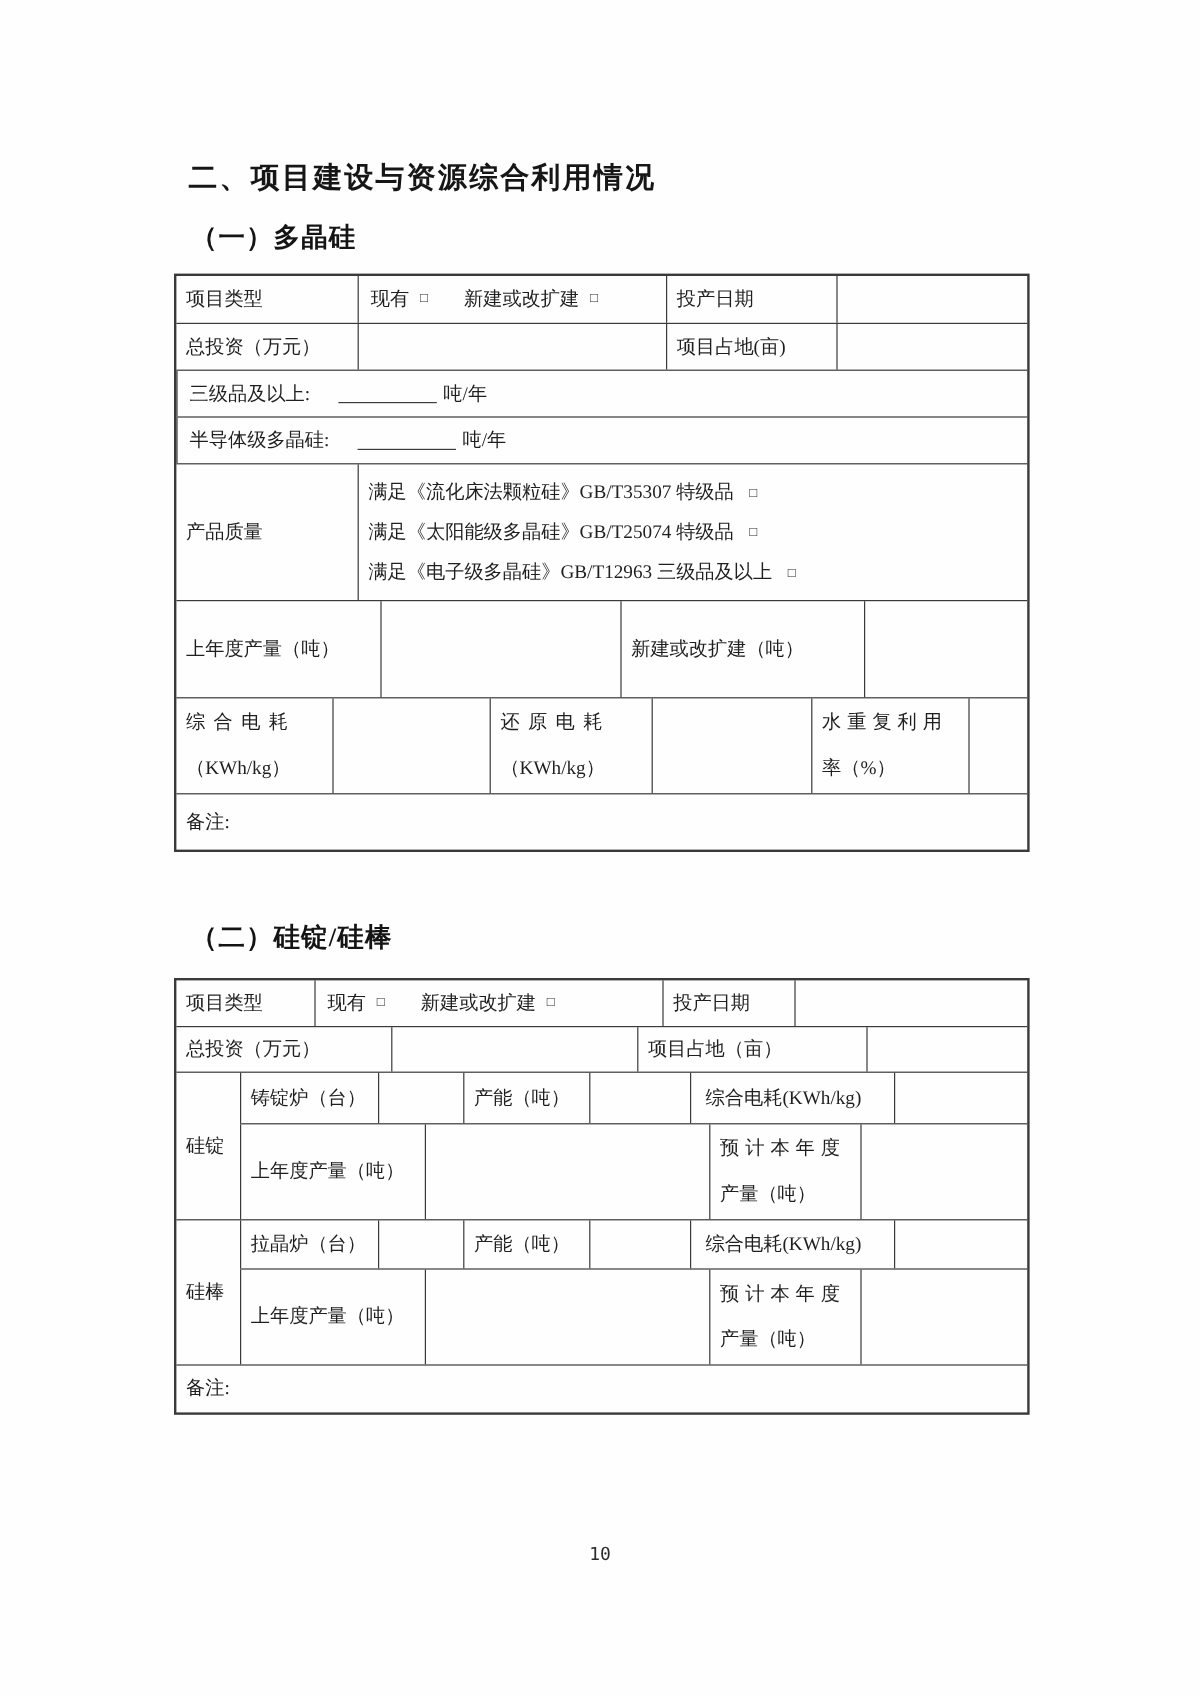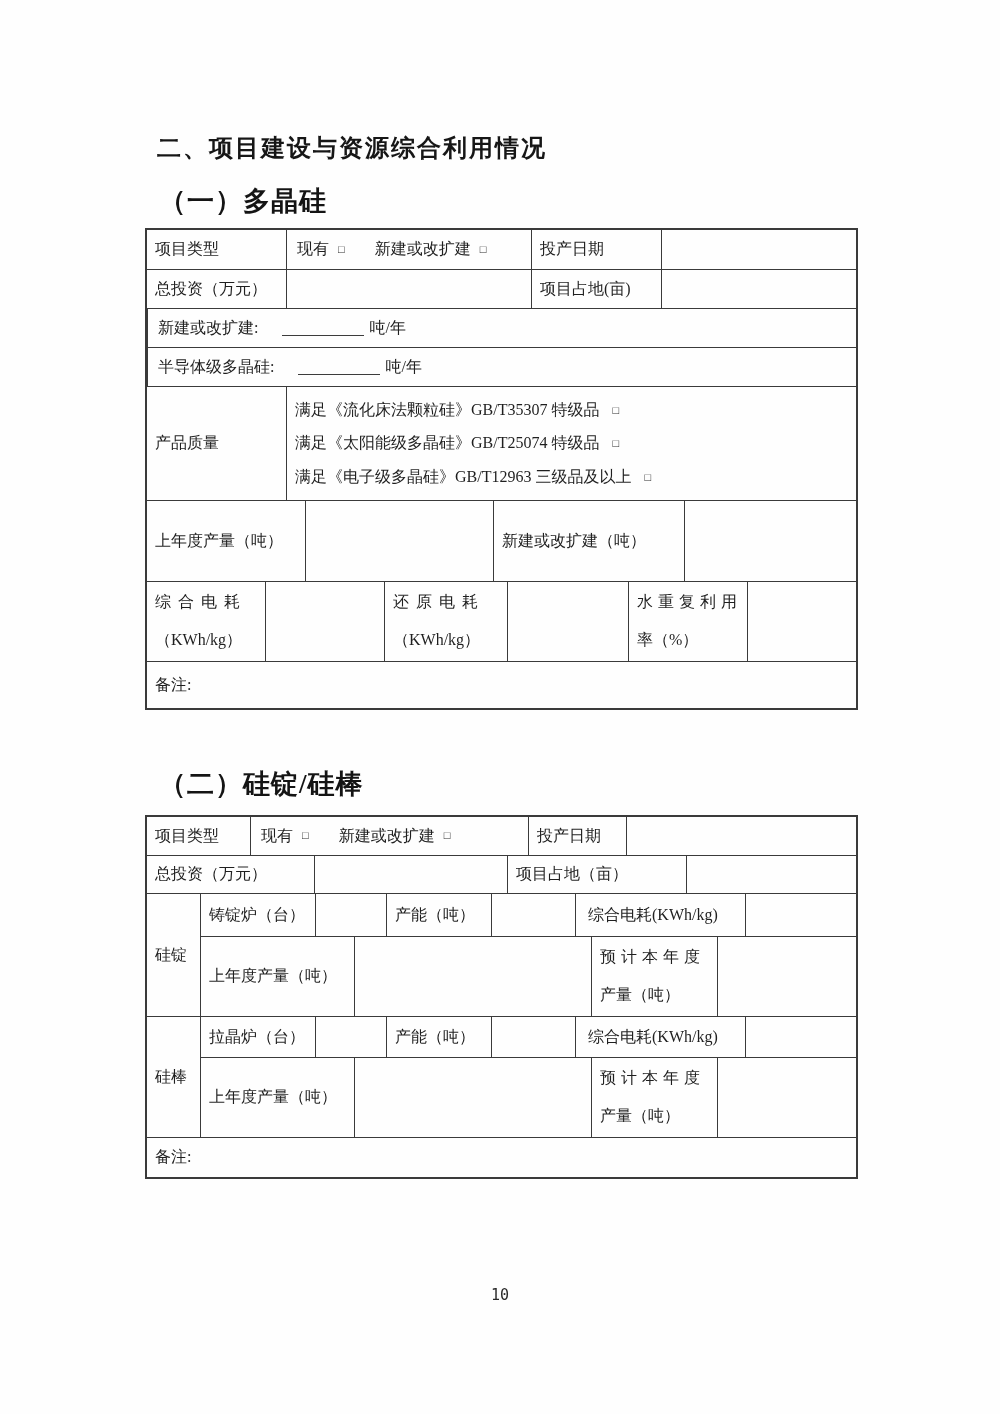--- a/index.html
+++ b/index.html
@@ -16,21 +16,21 @@
   
   .main-title {
     position: absolute; left: 157px; top: 132px;
     font-family: "Liberation Sans", sans-serif;
     font-weight: bold; font-size: 24px; letter-spacing: 2px;
     color: #161616;
   }
   .section-title {
     position: absolute; left: 159px;
     font-family: "Liberation Serif", serif;
-    font-weight: bold; font-size: 27px; letter-spacing: 1px;
+    font-weight: bold; font-size: 22px; letter-spacing: 1px;
     color: #141414;
   }
   #sec1 { top: 183px; }
   #sec2 { top: 766px; }
 
   
   .ftable {
     position: absolute; left: 145px; width: 713px;
     border: 2px solid #3a3a3a;
     background: #fefefe;
@@ -41,21 +41,21 @@
   .row { display: flex; width: 100%; }
   .row.bt { border-top: 1.5px solid #3a3a3a; }
 
   .cell {
     display: flex; align-items: center;
     padding-left: 8px;
     font-size: 16px;
     overflow: hidden;
     flex-shrink: 0;
   }
-  .row > .cell:not(:first-child) { border-left: 1.5px solid #3a3a3a; }
+  .row > .cell:not(:first-child) { border-left: 1.5px solid #3a3a3a; margin-left: 12px; }
   .cell.last { flex: 1; }
 
   
   .group-label {
     display: flex; align-items: center; justify-content: flex-start;
     padding-left: 8px; font-size: 16px; flex-shrink: 0;
   }
   .sub { flex: 1; display: flex; flex-direction: column; }
   .subrow { display: flex; width: 100%; }
   .subrow.bt { border-top: 1.5px solid #3a3a3a; }
@@ -126,21 +126,21 @@
       <div class="cell" style="width:139px">总投资（万元）</div>
       <div class="cell" style="width:245px"></div>
       <div class="cell" style="width:130px">项目占地(亩)</div>
       <div class="cell last"></div>
     </div>
 
     <div class="row bt">
       <div class="sub">
         <div class="subrow" style="height:38px">
           <div class="cell last" style="padding-left:10px">
-            <span class="nowrap">新建或改扩建:</span>
+            <span class="nowrap">三级品及以上:</span>
             <span class="blank-line"></span>
             <span class="nowrap">吨/年</span>
           </div>
         </div>
         <div class="subrow bt" style="height:39px">
           <div class="cell last" style="padding-left:10px">
             <span class="nowrap">半导体级多晶硅:</span>
             <span class="blank-line"></span>
             <span class="nowrap">吨/年</span>
           </div>

